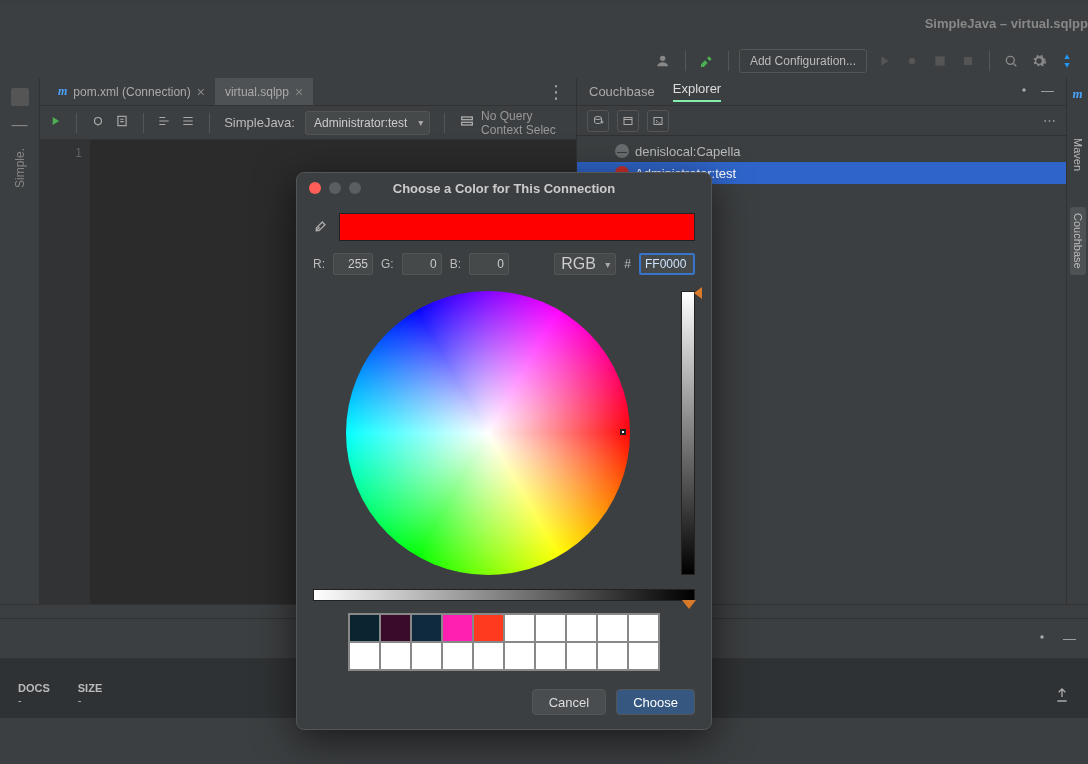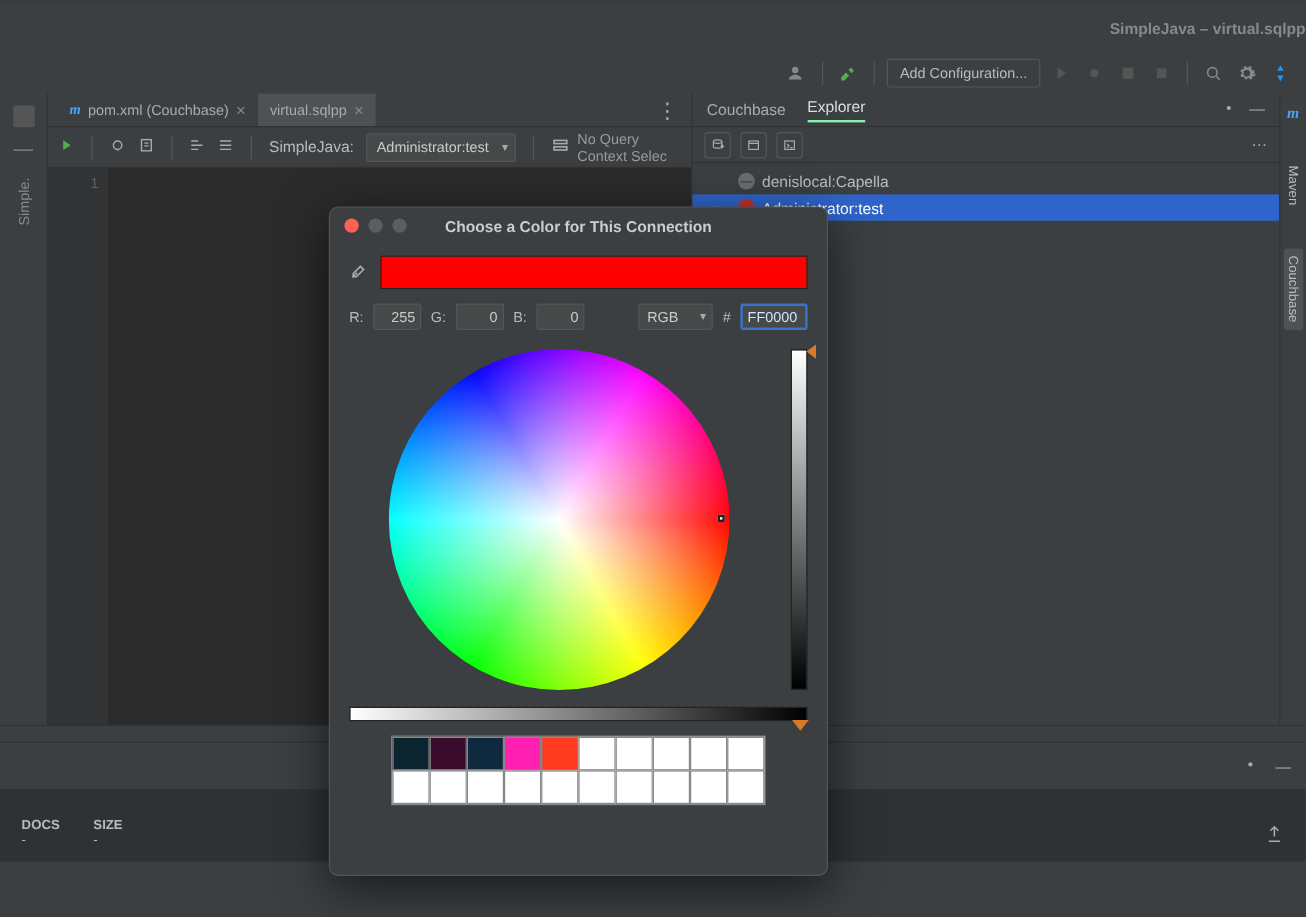--- a/index.html
+++ b/index.html
@@ -67,34 +67,34 @@
 
   .bottom-shelf { height:40px; background:#3c3f41; border-top:1px solid #323232; display:flex; align-items:center; justify-content:flex-end; padding:0 12px; gap:14px; }
   .bottom-shelf .ico { color:#aaa; cursor:pointer; }
 
   .stats-row { height:60px; display:flex; align-items:flex-end; padding:0 18px 12px 18px; gap:28px; border-top:1px solid #323232; background:#2f3234; }
   .stat { color:#bbb; font-size:11px; }
   .stat .lbl { font-weight:600; }
   .stats-row .sright { margin-left:auto; color:#aaa; cursor:pointer; }
 
   
-  .dialog { position:absolute; left:274px; top:172px; width:416px; height:558px; background:#3c3f41; border:1px solid #555; border-radius:8px; box-shadow:0 10px 40px rgba(0,0,0,.6); display:flex; flex-direction:column; }
+  .dialog { position:absolute; left:296px; top:172px; width:416px; height:558px; background:#3c3f41; border:1px solid #555; border-radius:8px; box-shadow:0 10px 40px rgba(0,0,0,.6); display:flex; flex-direction:column; }
   .dlg-title { height:30px; display:flex; align-items:center; position:relative;}
   .traffic { display:flex; gap:8px; margin-left:12px;}
   .tl { width:12px; height:12px; border-radius:50%; }
   .tl.r { background:#ff5f57; } .tl.y { background:#5b5e60; } .tl.g { background:#5b5e60; }
   .dlg-title .txt { position:absolute; left:0; right:0; text-align:center; font-weight:600; color:#ccc; font-size:13px; }
 
   .dlg-body { padding:10px 16px 0 16px; flex:1; }
   .swatch-row { display:flex; align-items:center; gap:10px; }
   .eyedrop { color:#aaa; cursor:pointer; }
   .big-swatch { flex:1; height:28px; background:#ff0000; border:1px solid #222;}
   .rgb-row { display:flex; align-items:center; gap:8px; margin-top:12px; font-size:12px; color:#bbb;}
   .num-in { width:40px; height:22px; background:#45494a; border:1px solid #555; color:#ccc; text-align:right; padding:0 4px; font-size:12px; border-radius:2px;}
-  .mode-combo { width:62px; height:22px; background:#45494a; border:1px solid #555; color:#ccc; font-size:12px; padding:0 18px 0 6px; border-radius:2px; position:relative; cursor:pointer; display:flex; align-items:center;}
+  .mode-combo { width:62px; height:22px; background:#45494a; border:1px solid #555; color:#ccc; font-size:16px; padding:0 18px 0 6px; border-radius:2px; position:relative; cursor:pointer; display:flex; align-items:center;}
   .mode-combo::after { content:"▾"; position:absolute; right:5px; color:#aaa; font-size:10px;}
   .hex-in { width:56px; height:22px; background:#45494a; border:2px solid #3874c9; color:#cde3ff; padding:0 4px; font-size:12px; border-radius:2px;}
 
   .wheel-wrap { display:flex; gap:18px; margin-top:16px; }
   .wheel { width:284px; height:284px; border-radius:50%; position:relative;
     background: radial-gradient(circle at center, #fff 0%, rgba(255,255,255,0) 72%),
                 conic-gradient(from 90deg, #f00, #ff0, #0f0, #0ff, #00f, #f0f, #f00);
   }
   .wheel .pick { position:absolute; right:4px; top:138px; width:6px; height:6px; border:2px solid #222; background:#fff;}
   .vslider { width:14px; height:284px; position:relative; background:linear-gradient(#fff,#000); border:1px solid #222;}
@@ -178,21 +178,21 @@
   <div class="left-gutter">
     <div class="sq"></div>
     <div class="collapse">—</div>
     <div class="vtext">Simple.</div>
   </div>
 
   <div class="editor-area">
     <div class="tabbar">
       <div class="tab">
         <span class="m-ico">m</span>
-        <span>pom.xml (Couchbase)</span>
+        <span>pom.xml (Connection)</span>
         <span class="close">×</span>
       </div>
       <div class="tab active">
         <span>virtual.sqlpp</span>
         <span class="close">×</span>
       </div>
       <div class="more">⋮</div>
     </div>
 
     <div class="query-bar">
@@ -374,13 +374,17 @@
       <div class="cell"></div>
       <div class="cell"></div>
       <div class="cell"></div>
       <div class="cell"></div>
       <div class="cell"></div>
       <div class="cell"></div>
       <div class="cell"></div>
       <div class="cell"></div>
     </div>
   </div>
+  <div class="dlg-buttons">
+    <button class="btn-cancel">Cancel</button>
+    <button class="btn-choose">Choose</button>
+  </div>
 </div>
 
 </body></html>

